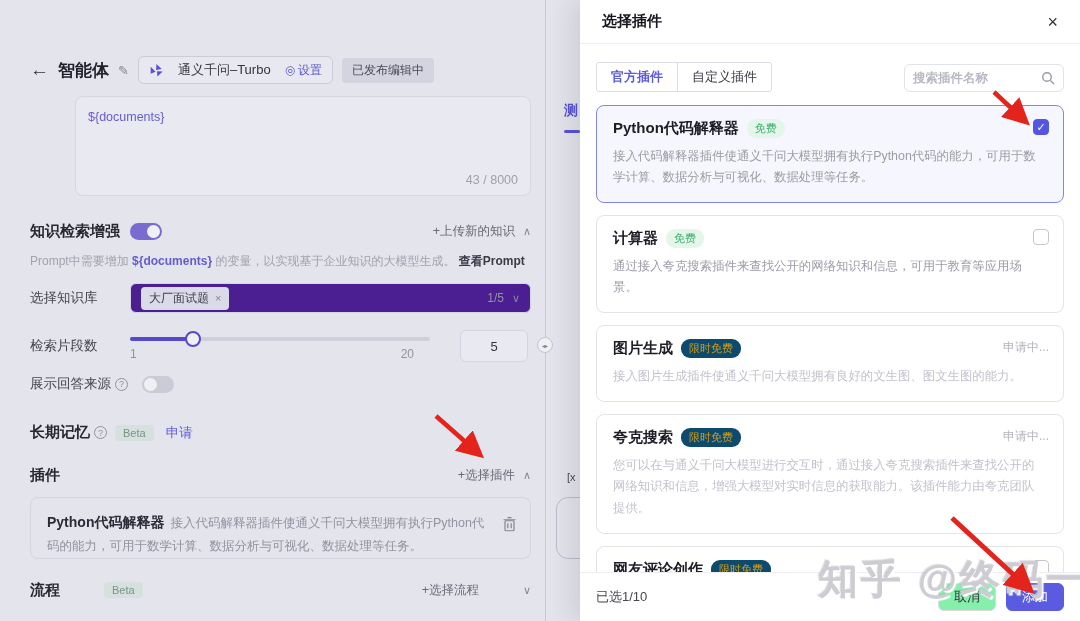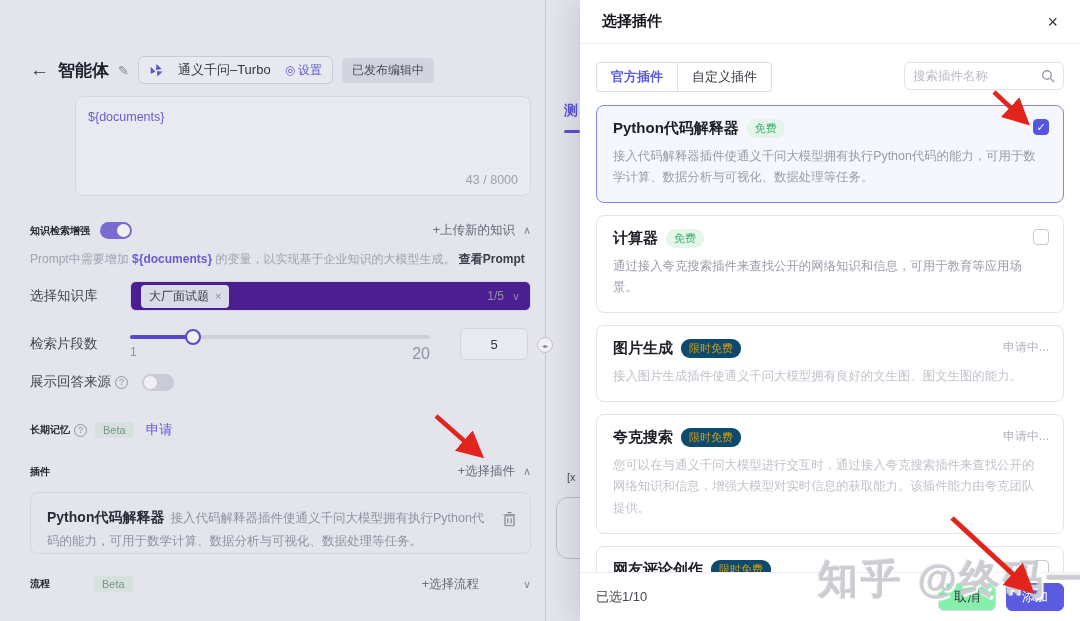--- a/index.html
+++ b/index.html
@@ -17,21 +17,21 @@
   .back { font-size:19px; color:#33333c; cursor:pointer; }
   .pg-title { font-size:17px; font-weight:bold; color:#1f1f28; }
   .edit-ic { font-size:13px; color:#8d8d98; }
   .model-btn { display:flex; align-items:center; gap:14px; border:1px solid #d7d7e2; background:#f7f7fb; border-radius:6px; padding:4px 10px; font-size:13px; color:#33333e; }
   .model-settings { color:#5d58d8; font-size:12px; display:flex; align-items:center; gap:3px; }
   .status-badge { background:#e0e1e9; color:#4c4c58; font-size:12px; border-radius:4px; padding:4px 10px; }
   .prompt-box { margin:12px 0 0 45px; width:456px; height:100px; background:#f8f8fc; border:1px solid #e4e4ee; border-radius:8px; padding:10px 12px; position:relative; }
   .prompt-var { color:#6a5fd8; font-size:12.5px; }
   .prompt-counter { position:absolute; right:12px; bottom:8px; color:#a9a9b4; font-size:12.5px; }
   .sec-row { display:flex; align-items:center; margin-top:26px; }
-  .sec-title { font-size:10px; font-weight:bold; color:#26262e; }
+  .sec-title { font-size:15px; font-weight:bold; color:#26262e; }
   .grow { flex:1; }
   .link-gray { font-size:12.5px; color:#6d6d78; }
   .chev { font-size:11px; color:#8d8d98; margin-left:8px; }
   .toggle { width:32px; height:17px; border-radius:9px; position:relative; margin-left:10px; cursor:pointer; }
   .toggle.on { background:#7f6fd9; }
   .toggle.off { background:#d7d7e0; }
   .toggle .knob { position:absolute; top:2px; width:13px; height:13px; border-radius:50%; background:#fff; }
   .toggle.on .knob { right:2px; }
   .toggle.off .knob { left:2px; }
   .hint-line { margin-top:12px; font-size:12px; color:#ababb6; }
@@ -41,47 +41,47 @@
   .form-label { width:100px; font-size:13.5px; color:#46464f; flex:none; }
   .kb-box { flex:1; display:flex; align-items:center; border:1px solid #e1e1ec; border-radius:6px; background:#4c1d95; height:30px; padding:0 10px; }
   .kb-tag { display:flex; align-items:center; gap:6px; background:#e8e8f3; color:#3c3c46; font-size:12px; border-radius:4px; padding:3px 8px; }
   .kb-tag .x { color:#8d8d98; font-size:11px; cursor:pointer; }
   .kb-count { color:#9a9aa6; font-size:12px; }
   .slider-wrap { width:300px; position:relative; height:34px; flex:none; }
   .slider-track { position:absolute; left:0; right:0; top:8px; height:4px; border-radius:2px; background:#dcdce5; }
   .slider-fill { position:absolute; left:0; top:8px; height:4px; border-radius:2px; width:21%; background:#5b49d4; }
   .slider-handle { position:absolute; left:calc(21% - 8px); top:2px; width:16px; height:16px; border-radius:50%; background:#fff; border:2px solid #5b49d4; cursor:pointer; }
   .slider-min { position:absolute; left:0; top:18px; font-size:12px; color:#9a9aa6; }
-  .slider-max { position:absolute; right:0; top:18px; font-size:16px; color:#9a9aa6; }
+  .slider-max { position:absolute; right:16px; top:18px; font-size:12px; color:#9a9aa6; }
   .val-box { margin-left:30px; width:68px; height:32px; border:1px solid #e1e1ec; border-radius:6px; background:#f8f8fc; display:flex; align-items:center; justify-content:center; font-size:13px; color:#33333c; }
   .help { display:inline-flex; width:13px; height:13px; border:1px solid #9a9aa6; border-radius:50%; color:#9a9aa6; font-size:9px; align-items:center; justify-content:center; margin-left:4px; }
   .beta-pill { background:#e3efe7; color:#7d9c8a; font-size:11px; border-radius:4px; padding:2px 8px; margin-left:8px; }
   .apply-link { color:#6a63e0; font-size:13.5px; margin-left:12px; }
   .lp-card { margin-top:12px; border:1px solid #e2e2ec; border-radius:8px; padding:12px 44px 0 16px; position:relative; font-size:12.5px; color:#9a9aa6; line-height:1.8; }
   .lp-card b { color:#2a2a33; font-size:14px; margin-right:6px; }
   .trash { position:absolute; right:14px; top:50%; transform:translateY(-50%); cursor:pointer; }
   
   .divider-v { position:absolute; left:545px; top:0; width:1px; height:621px; background:#d4d4de; }
   .drag-handle { position:absolute; left:537px; top:337px; width:16px; height:16px; border-radius:50%; background:#fff; border:1px solid #cfcfda; font-size:6px; color:#8a8a94; display:flex; align-items:center; justify-content:center; letter-spacing:0; cursor:ew-resize; }
   .preview-tab { position:absolute; left:564px; top:102px; color:#5b54d8; font-weight:bold; font-size:14px; }
   .preview-underline { position:absolute; left:564px; top:130px; width:16px; height:3px; background:#5b54d8; border-radius:2px; }
   .clipped-frag { position:absolute; left:567px; top:471px; font-size:11px; color:#4a4a55; }
   .clipped-box { position:absolute; left:556px; top:497px; width:40px; height:62px; border:1px solid #c6c6d4; border-radius:12px; }
   
   .modal { position:absolute; left:580px; top:0; width:500px; height:621px; background:#fff; z-index:10; box-shadow:-8px 0 24px rgba(30,30,60,0.12); display:flex; flex-direction:column; }
   .m-header { display:flex; align-items:center; padding:12px 22px; border-bottom:1px solid #ededf2; }
   .m-title { font-size:15px; font-weight:bold; color:#17171f; }
   .m-close { margin-left:auto; font-size:18px; color:#33333c; cursor:pointer; line-height:1; }
-  .m-toolbar { display:flex; align-items:flex-start; margin:18px 16px 0 16px; }
+  .m-toolbar { display:flex; align-items:flex-end; margin:18px 16px 0 16px; }
   .tab-group { display:flex; border:1px solid #dcdce5; border-radius:3px; overflow:hidden; }
   .tab { padding:5px 14px; font-size:13px; background:#fff; color:#3a3a44; cursor:pointer; }
   .tab.active { color:#5b5be0; font-weight:bold; }
   .tab + .tab { border-left:1px solid #dcdce5; }
   .search-box { margin-left:auto; display:flex; align-items:center; width:160px; height:28px; border:1px solid #e2e2ea; border-radius:6px; padding:0 8px; }
-  .search-box input { border:none; outline:none; flex:1; font-size:12.5px; color:#3a3a44; background:transparent; font-family:inherit; width:100%; }
+  .search-box input { border:none; outline:none; flex:1; font-size:12.5px; color:#3a3a44; background:transparent; font-family:inherit; width:100%;font-weight:bold; }
   .search-box input::placeholder { color:#b9b9c4; }
   .plugin-list { flex:1; margin:13px 16px 0 16px; display:flex; flex-direction:column; gap:12px; overflow:hidden; }
   .plugin-card { border:1px solid #e3e3ea; border-radius:8px; padding:13px 16px 14px 16px; position:relative; background:#fff; }
   .plugin-card.checked { border:1px solid #8585e8; background:#f6f6fe; }
   .pc-title-row { display:flex; align-items:center; gap:8px; }
   .pc-title { font-size:15px; font-weight:bold; color:#1d1d26; }
   .pc-badge { font-size:11px; border-radius:9px; padding:2px 8px; }
   .pc-badge.green { background:#e4f6ea; color:#41b070; }
   .pc-badge.yellow { background:#0c4a6e; color:#cf9b16; }
   .pc-desc { margin-top:8px; font-size:12.4px; color:#9c9ca8; line-height:1.7; padding-right:8px; }

